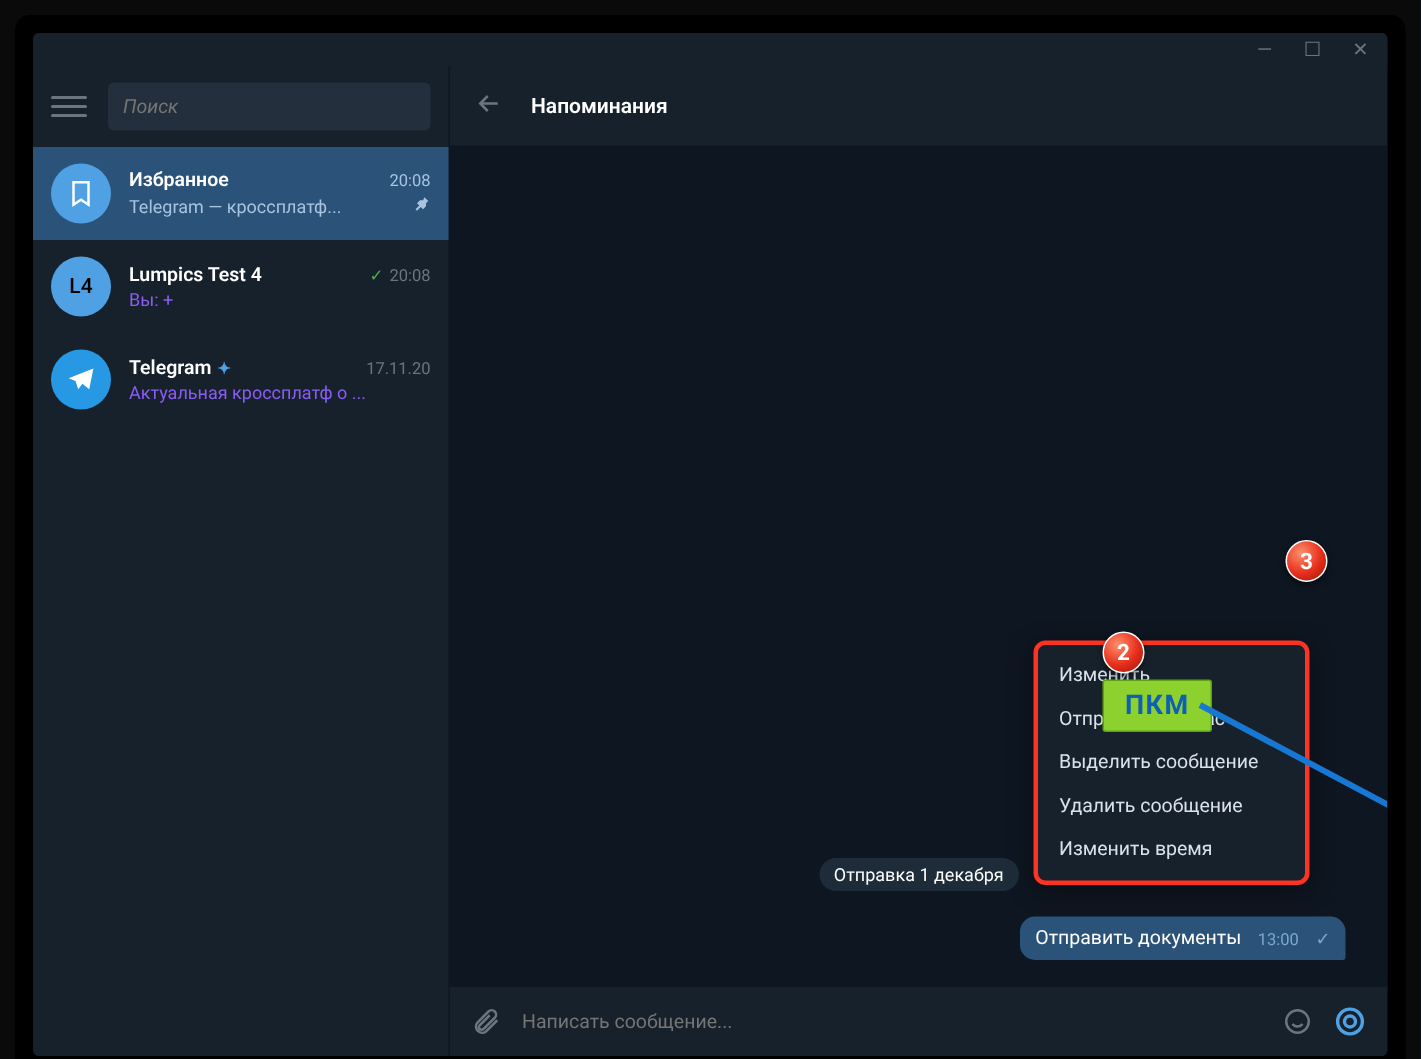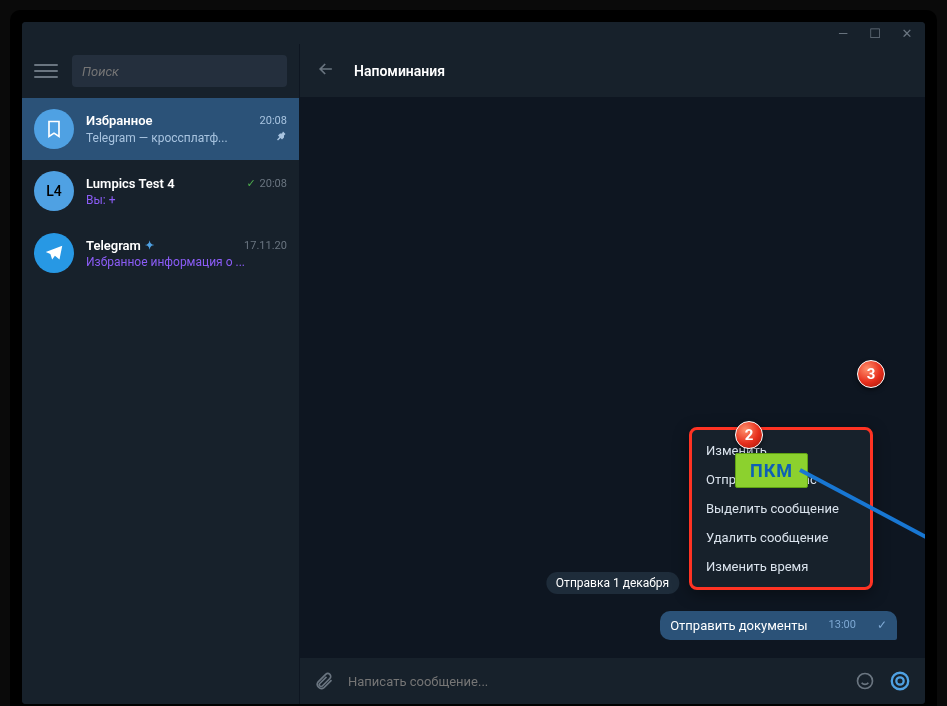--- a/index.html
+++ b/index.html
@@ -30,21 +30,21 @@
 .chat-item.active .chat-preview { color: #a8c4e0; }
 .pin-icon { color: #6a7580; font-size: 11px; }
 .chat-item.active .pin-icon { color: #a8c4e0; }
 .check { color: #4fae4e; font-size: 11px; }
 .main { flex: 1; background: #0e1621; display: flex; flex-direction: column; position: relative; }
 .chat-header { height: 54px; background: #17212b; display: flex; align-items: center; padding: 0 16px; gap: 18px; border-bottom: 1px solid #0e1621; }
 .back-btn { color: #6a7580; cursor: pointer; }
 .chat-title { color: #fff; font-size: 14px; font-weight: 600; }
 .messages { flex: 1; position: relative; overflow: hidden; }
 .date-chip { position: absolute; left: 50%; transform: translateX(-50%); bottom: 64px; background: #1e2c3a; color: #ffffff; font-size: 12px; padding: 4px 10px; border-radius: 12px; }
-.msg-bubble { position: absolute; right: 28px; bottom: 18px; background: #2b5278; color: #fff; padding: 7px 10px; border-radius: 10px 10px 2px 10px; font-size: 13px; display: flex; align-items: flex-start; gap: 21px; }
+.msg-bubble { position: absolute; right: 28px; bottom: 18px; background: #2b5278; color: #fff; padding: 7px 10px; border-radius: 10px 10px 2px 10px; font-size: 13px; display: flex; align-items: flex-end; gap: 11px; }
 .msg-time { color: #7da8d3; font-size: 11px; }
 .msg-check { color: #7da8d3; font-size: 12px; }
 .input-bar { height: 46px; background: #17212b; display: flex; align-items: center; padding: 0 14px; gap: 14px; }
 .attach-btn, .emoji-btn, .schedule-btn { color: #6a7580; cursor: pointer; display: flex; align-items: center; }
 .schedule-btn { color: #4fa1e3; }
 .msg-input { flex: 1; background: transparent; border: none; outline: none; color: #6a7580; font-size: 13px; }
 .context-menu { position: absolute; right: 52px; bottom: 68px; background: #17212b; border: 3px solid #ff3323; border-radius: 8px; padding: 6px 0; min-width: 184px; box-shadow: 0 4px 16px rgba(0,0,0,.4); }
 .ctx-item { color: #d9e2ec; font-size: 13px; padding: 7px 14px; cursor: pointer; }
 .annotation-2 { position: absolute; left: 435px; bottom: 170px; }
 .annotation-3 { position: absolute; right: 40px; bottom: 270px; }
@@ -121,21 +121,21 @@
               </svg>
         </div>
         <div class="chat-info">
           <div class="chat-top">
             <div class="chat-name">
                   <span>Telegram</span> 
                   <span class="verified">✦</span>
                 </div>
             <div class="chat-time">17.11.20</div>
           </div>
-          <div class="chat-preview">Избранное информация о ...</div>
+          <div class="chat-preview">Актуальная кроссплатф о ...</div>
         </div>
       </div>
     </div>
 
     <div class="main">
       <div class="chat-header">
         <div class="back-btn">
           <svg width="20" height="20" viewBox="0 0 24 24" fill="none" stroke="currentColor" stroke-width="2">
                 <path d="M19 12H5M11 18l-6-6 6-6"></path>
               </svg>

